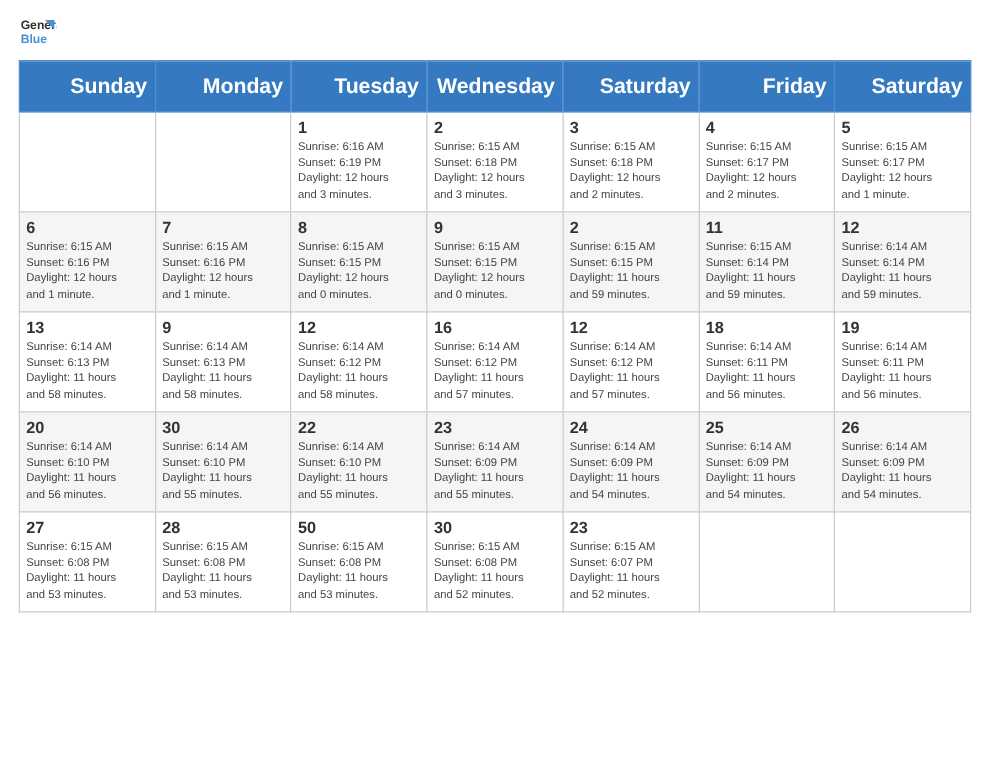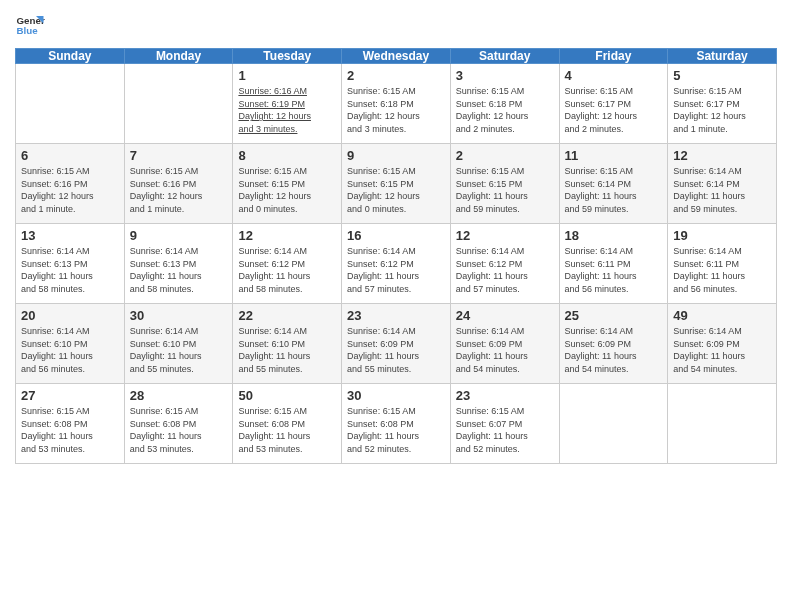--- a/index.html
+++ b/index.html
@@ -46,23 +46,23 @@
       color: #555;
     }
     table {
       width: 100%;
       border-collapse: collapse;
       table-layout: fixed;
     }
     thead tr th {
       background: #3579c1;
       color: #fff;
-      text-align: center;
-      padding: 0 6px;
-      font-size: 12px;
+      text-align: right;
+      padding: 10px 6px;
+      font-size: 17px;
       font-weight: bold;
       border: 1px solid #5590cc;
     }
     tbody tr td {
       border: 1px solid #ccc;
       vertical-align: top;
       padding: 4px 5px;
       font-size: 9.5px;
       color: #333;
       height: 80px;
@@ -116,21 +116,21 @@
           <th>Friday</th>
           <th>Saturday</th>
         </tr>
     </thead>
     <tbody id="calendar-body">
     <tr>
           <td class="empty-cell"></td>
           <td class="empty-cell"></td>
           <td>
             <span class="day-num">1</span>
-            <div class="day-info" style="white-space: pre-line; text-decoration: underline;">Sunrise: 6:16 AM
+            <div class="day-info" style="white-space: pre-line;">Sunrise: 6:16 AM
 Sunset: 6:19 PM
 Daylight: 12 hours
 and 3 minutes.</div>
           </td>
           <td>
             <span class="day-num">2</span>
             <div class="day-info" style="white-space: pre-line;">Sunrise: 6:15 AM
 Sunset: 6:18 PM
 Daylight: 12 hours
 and 3 minutes.</div>
@@ -296,21 +296,21 @@
 and 54 minutes.</div>
           </td>
           <td>
             <span class="day-num">25</span>
             <div class="day-info" style="white-space: pre-line;">Sunrise: 6:14 AM
 Sunset: 6:09 PM
 Daylight: 11 hours
 and 54 minutes.</div>
           </td>
           <td>
-            <span class="day-num">49</span>
+            <span class="day-num">26</span>
             <div class="day-info" style="white-space: pre-line;">Sunrise: 6:14 AM
 Sunset: 6:09 PM
 Daylight: 11 hours
 and 54 minutes.</div>
           </td>
         </tr>
         <tr>
           <td>
             <span class="day-num">27</span>
             <div class="day-info" style="white-space: pre-line;">Sunrise: 6:15 AM

